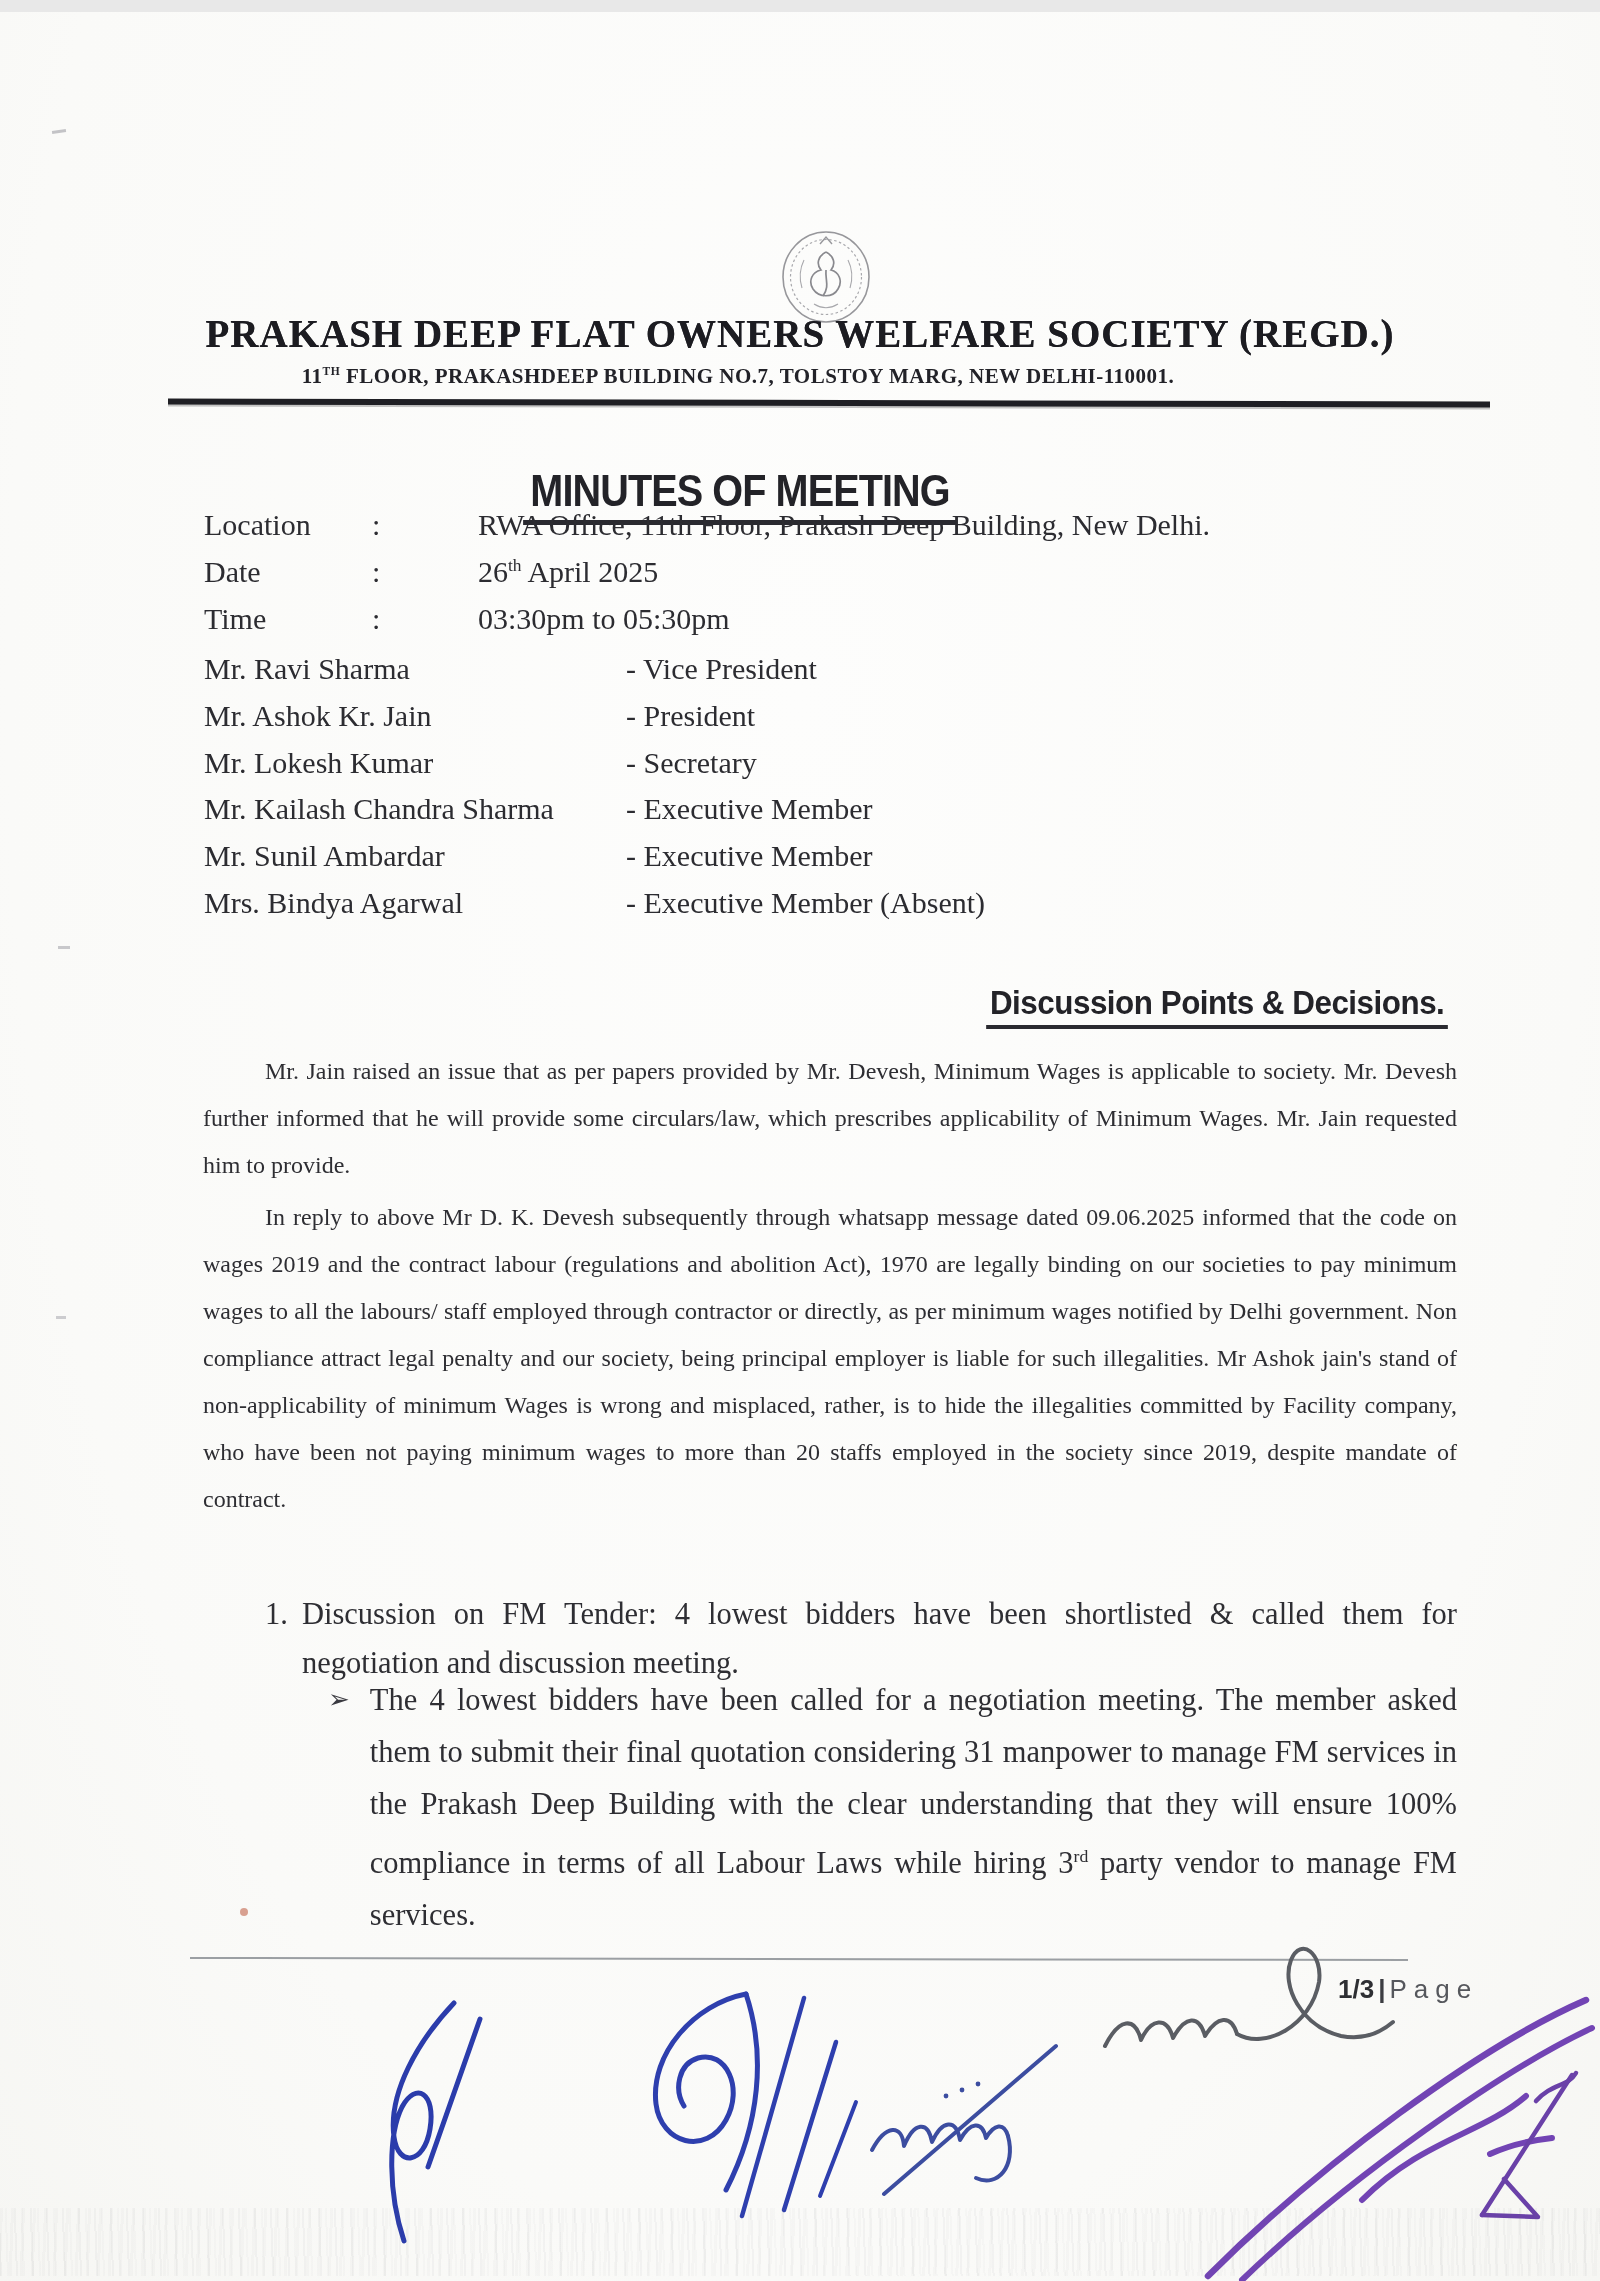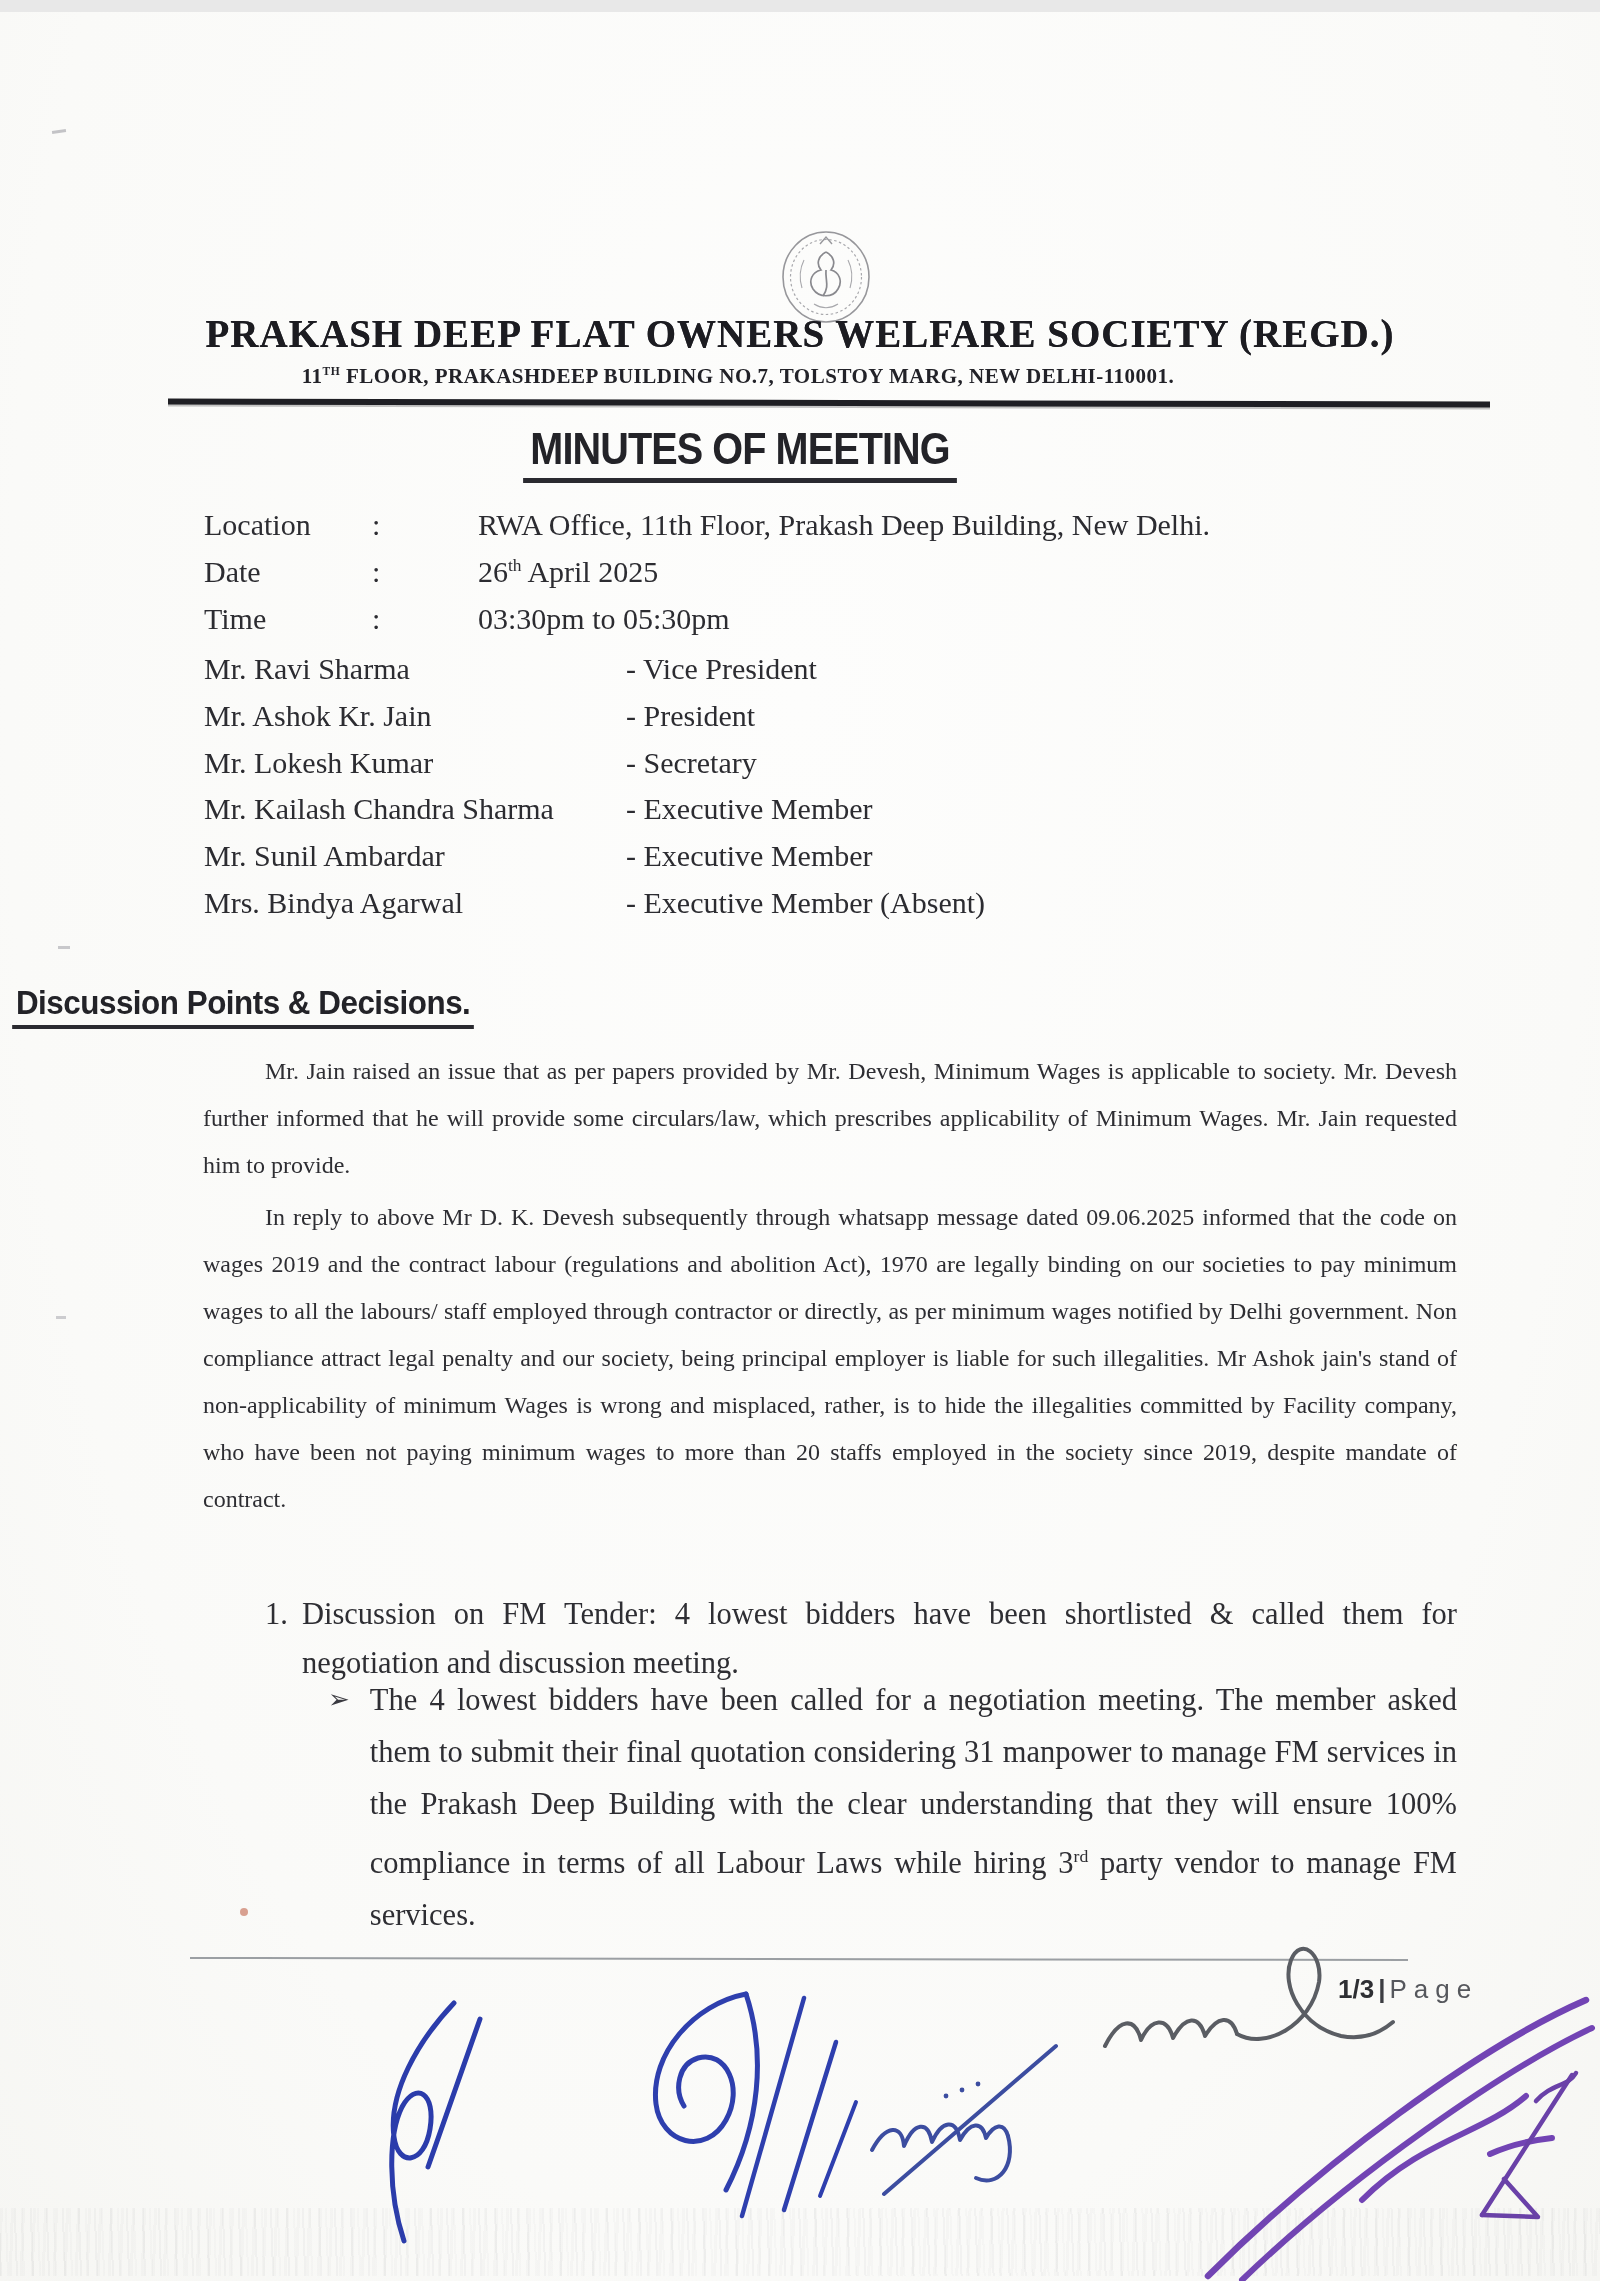--- a/index.html
+++ b/index.html
@@ -32,21 +32,21 @@
     color:#222228;white-space:nowrap;
   }
   .address .sup-s{font-size:55%;vertical-align:super;}
   .header-rule{
     position:absolute;top:388px;left:168px;width:1322px;height:6px;
     background:#1f1f24;transform:rotate(.12deg);
     box-shadow:0 2px 0 rgba(30,30,35,.25);
   }
   
   .doc-title{
-    position:absolute;top:412px;left:0;width:1480px;text-align:center;
+    position:absolute;top:454px;left:0;width:1480px;text-align:center;
   }
   .doc-title span{
     display:inline-block;
     font-family:"Liberation Sans", sans-serif;
     font-weight:700;font-size:44px;letter-spacing:-1px;
     color:#232328;
     transform:scaleX(.9);
     border-bottom:5px solid #2a2a30;
     padding:0 8px 4px 8px;
   }
@@ -56,21 +56,21 @@
   .meta-label{position:absolute;left:204px;}
   .meta-colon{position:absolute;left:372px;}
   .meta-value{position:absolute;left:478px;white-space:nowrap;}
   .sup{font-size:58%;vertical-align:super;}
   
   .attendees{position:absolute;top:640px;left:0;width:1600px;font-size:30px;}
   .att-row{position:relative;height:46.8px;}
   .att-name{position:absolute;left:204px;white-space:nowrap;}
   .att-role{position:absolute;left:626px;white-space:nowrap;}
   
-  .section-heading{position:absolute;top:972px;left:0;width:1420px;text-align:left;}
+  .section-heading{position:absolute;top:972px;left:0;width:1420px;text-align:right;padding-left:40px;}
   .section-heading span{
     display:inline-block;
     font-family:"Liberation Sans", sans-serif;
     font-weight:700;font-size:33px;letter-spacing:-.5px;
     color:#232328;
     transform:scaleX(.95);
     border-bottom:4px solid #2a2a30;
     padding:0 4px 3px 4px;
   }
   

